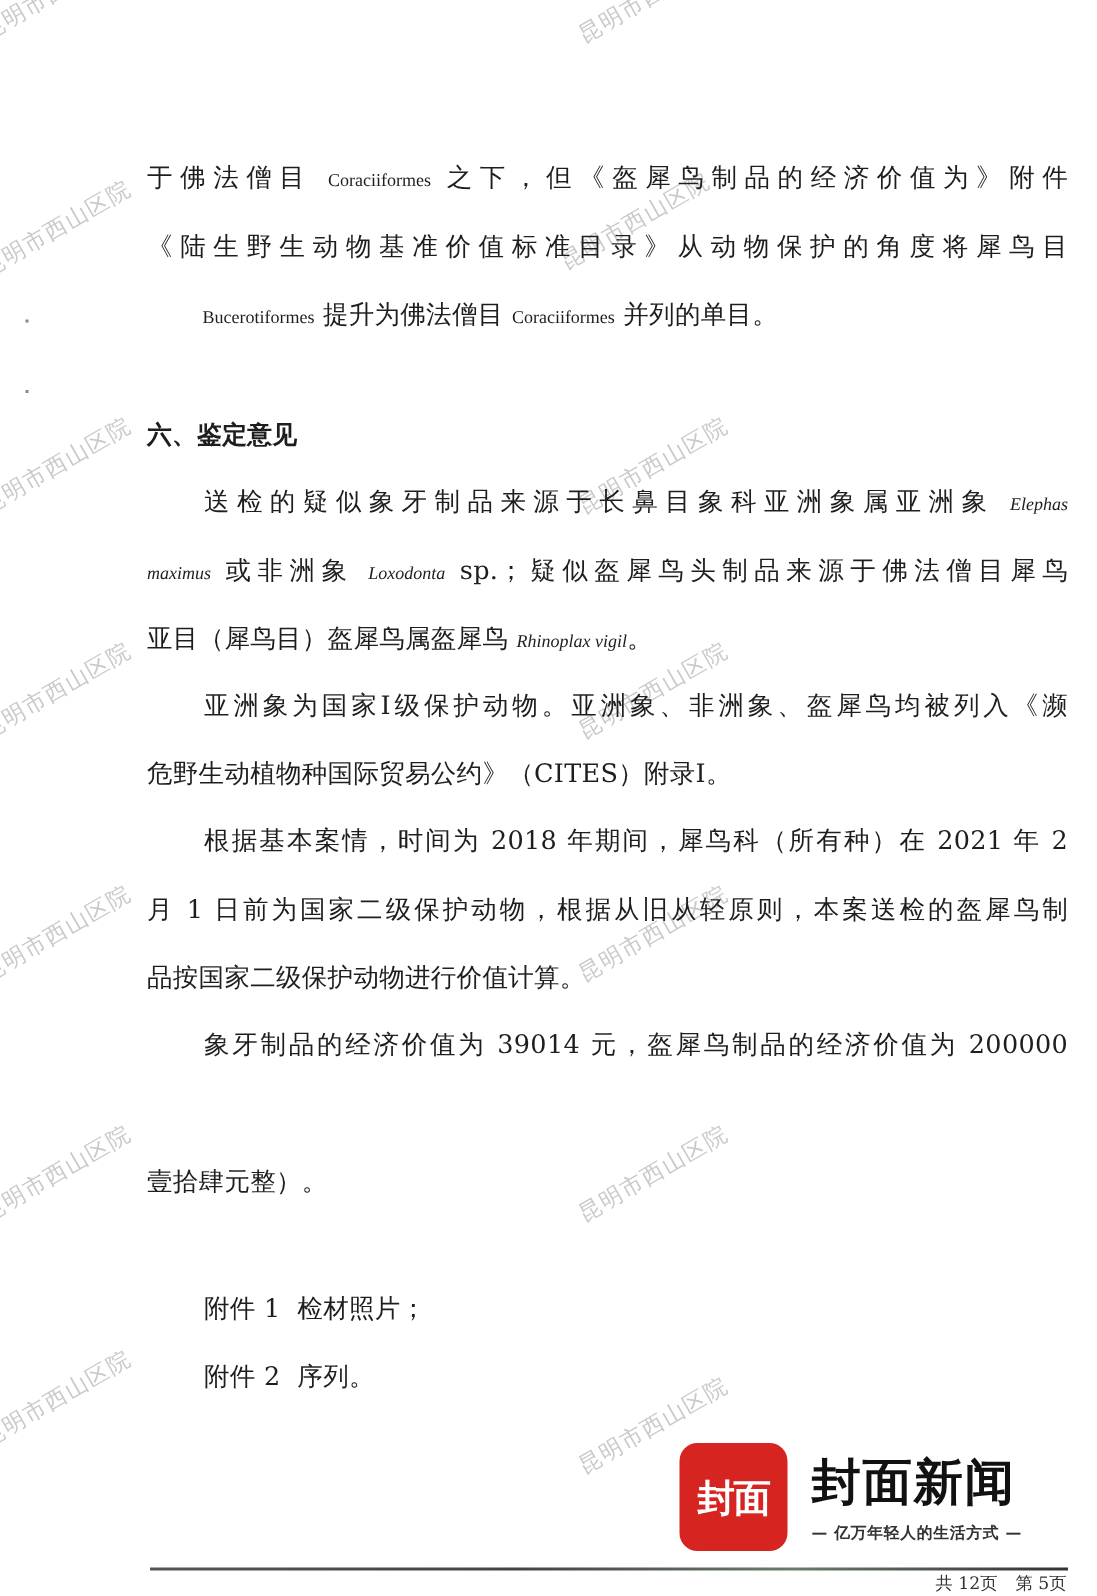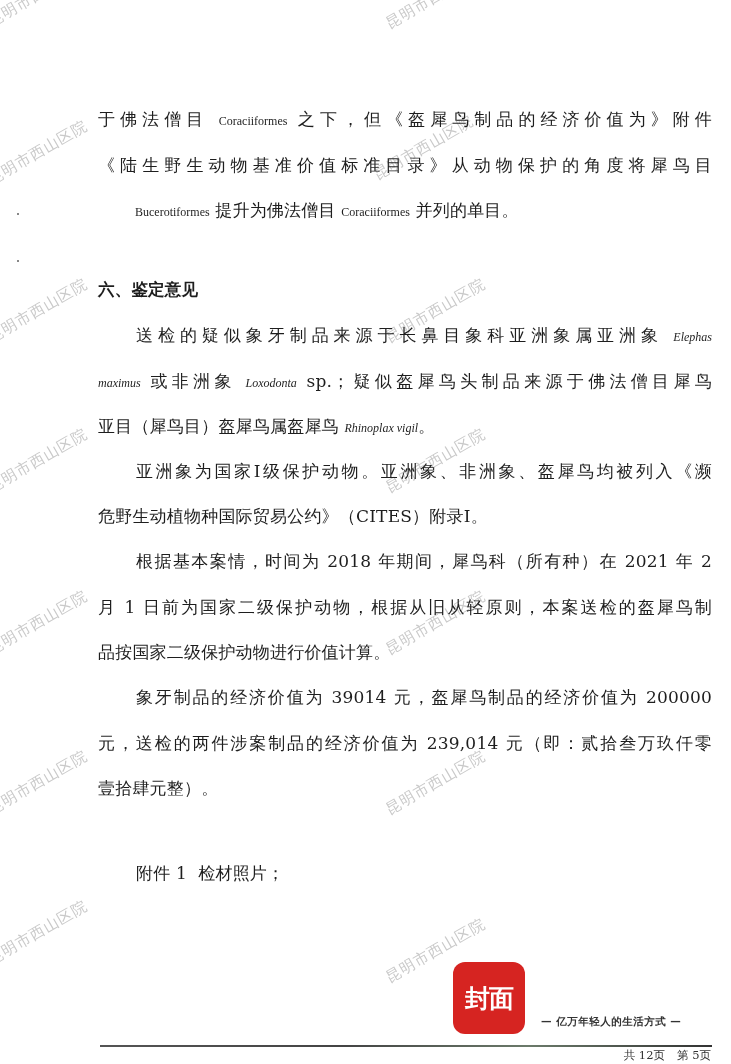--- a/index.html
+++ b/index.html
@@ -93,27 +93,28 @@
   </div>
 
   <div class="line indent justify" style="top:460px;">亚洲象为国家I级保护动物。亚洲象、非洲象、盔犀鸟均被列入《濒</div>
   <div class="line" style="top:505px;">危野生动植物种国际贸易公约》（CITES）附录I。</div>
 
   <div class="line indent justify" style="top:550px;">根据基本案情，时间为 2018 年期间，犀鸟科（所有种）在 2021 年 2</div>
   <div class="line justify" style="top:596px;">月 1 日前为国家二级保护动物，根据从旧从轻原则，本案送检的盔犀鸟制</div>
   <div class="line" style="top:641px;">品按国家二级保护动物进行价值计算。</div>
 
   <div class="line indent justify" style="top:686px;">象牙制品的经济价值为 39014 元，盔犀鸟制品的经济价值为 200000</div>
-  <div class="line justify" style="top:732px;">元，送检的两件涉案制品的经济价值为 239,014 元（即：贰拾叁万玖仟零</div>
   <div class="line" style="top:777px;">壹拾肆元整）。</div>
 
   <div class="line indent" style="top:862px; white-space:pre;">附件 1  检材照片；</div>
+  <div class="line indent" style="top:907px; white-space:pre;">附件 2  序列。</div>
 
   <div class="logo-box">
     <span>封面</span>
   </div>
+  <div class="brand-name">封面新闻</div>
   <div class="brand-slogan">— 亿万年轻人的生活方式 —</div>
 
   <div class="footer-rule"></div>
   <div class="page-info">
     <span>共 12页</span><span>第 5页</span>
   </div>
 </div>
 
 </body></html>

